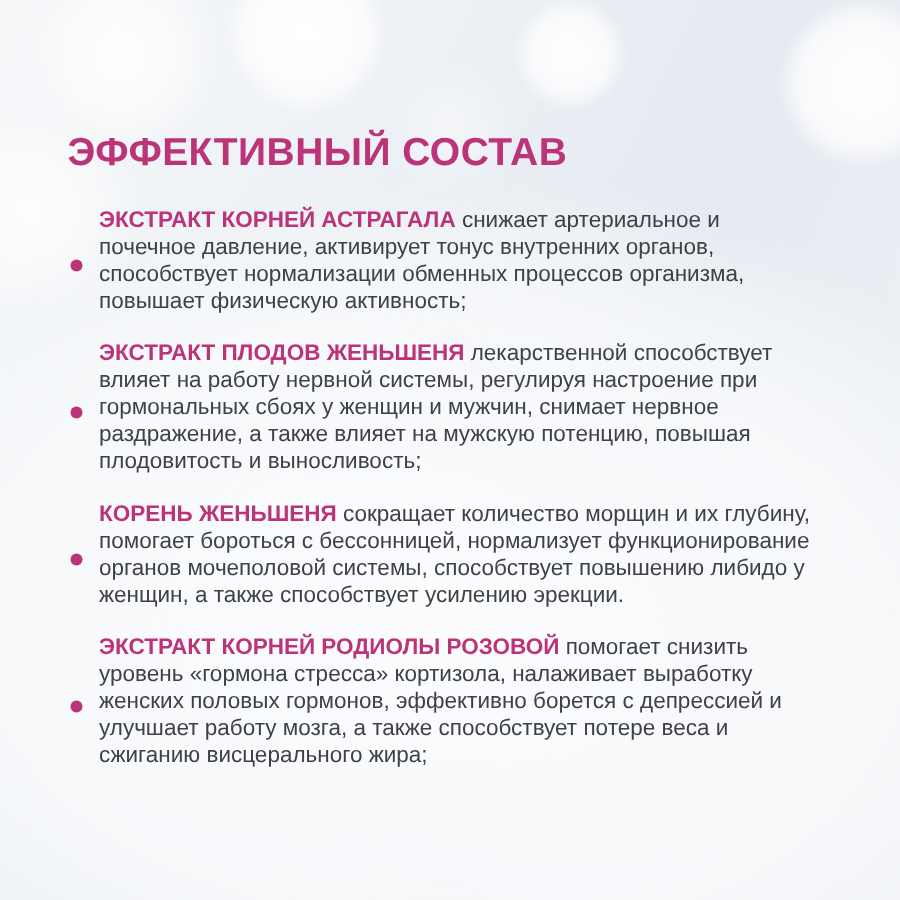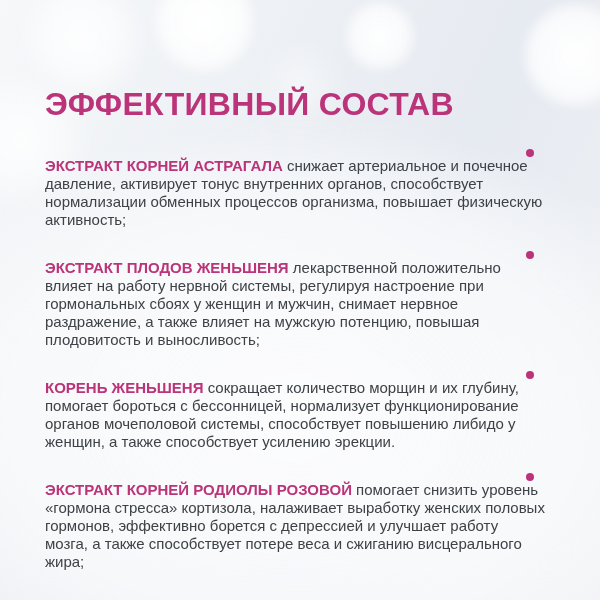--- a/index.html
+++ b/index.html
@@ -44,36 +44,35 @@
         filter: blur(18px); }
 
   .content {
     position: absolute;
     left: 45px;
     top: 88px;
     width: 500px;
   }
   .title {
     margin: 0 0 24px 0;
-    font-size: 32px;
+    font-size: 26px;
     line-height: 1;
     font-weight: bold;
     letter-spacing: 0.3px;
     color: #bb3379;
   }
   ul.ingredients {
     list-style: none;
     margin: 0;
     padding: 0;
   }
   li.ingredient {
     display: flex;
-    align-items: flex-end;
+    align-items: center;
     margin: 0 0 17px 0;
-    flex-direction: column;
   }
   .dot {
     flex: none;
     width: 8px;
     height: 8px;
     border-radius: 50%;
     background: #bb3379;
     margin: 5px 11px 0 2px;
   }
   .ingredient p {
@@ -101,21 +100,21 @@
 <div class="content">
   <h1 class="title">ЭФФЕКТИВНЫЙ СОСТАВ</h1>
 
   <ul class="ingredients">
     <li class="ingredient">
       <span class="dot"></span>
       <p><strong>ЭКСТРАКТ КОРНЕЙ АСТРАГАЛА</strong> <span>снижает артериальное и почечное давление, активирует тонус внутренних органов, способствует нормализации обменных процессов организма, повышает физическую активность;</span></p>
     </li>
     <li class="ingredient">
       <span class="dot"></span>
-      <p><strong>ЭКСТРАКТ ПЛОДОВ ЖЕНЬШЕНЯ</strong> <span>лекарственной положительно влияет на работу нервной системы, регулируя настроение при гормональных сбоях у женщин и мужчин, снимает нервное раздражение, а также влияет на мужскую потенцию, повышая плодовитость и выносливость;</span></p>
+      <p><strong>ЭКСТРАКТ ПЛОДОВ ЖЕНЬШЕНЯ</strong> <span>лекарственной способствует влияет на работу нервной системы, регулируя настроение при гормональных сбоях у женщин и мужчин, снимает нервное раздражение, а также влияет на мужскую потенцию, повышая плодовитость и выносливость;</span></p>
     </li>
     <li class="ingredient">
       <span class="dot"></span>
       <p><strong>КОРЕНЬ ЖЕНЬШЕНЯ</strong> <span>сокращает количество морщин и их глубину, помогает бороться с бессонницей, нормализует функционирование органов мочеполовой системы, способствует повышению либидо у женщин, а также способствует усилению эрекции.</span></p>
     </li>
     <li class="ingredient">
       <span class="dot"></span>
       <p><strong>ЭКСТРАКТ КОРНЕЙ РОДИОЛЫ РОЗОВОЙ</strong> <span>помогает снизить уровень «гормона стресса» кортизола, налаживает выработку женских половых гормонов, эффективно борется с депрессией и улучшает работу мозга, а также способствует потере веса и сжиганию висцерального жира;</span></p>
     </li>
   </ul>

